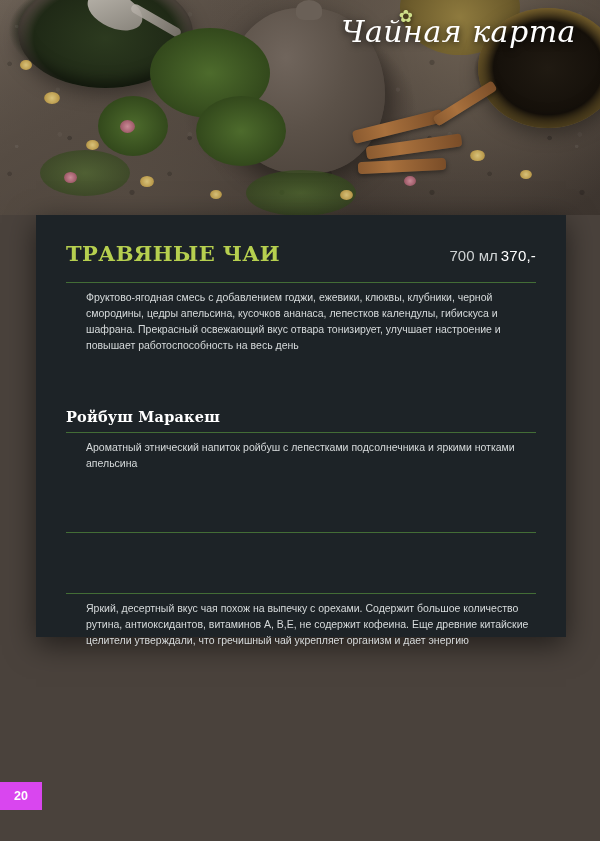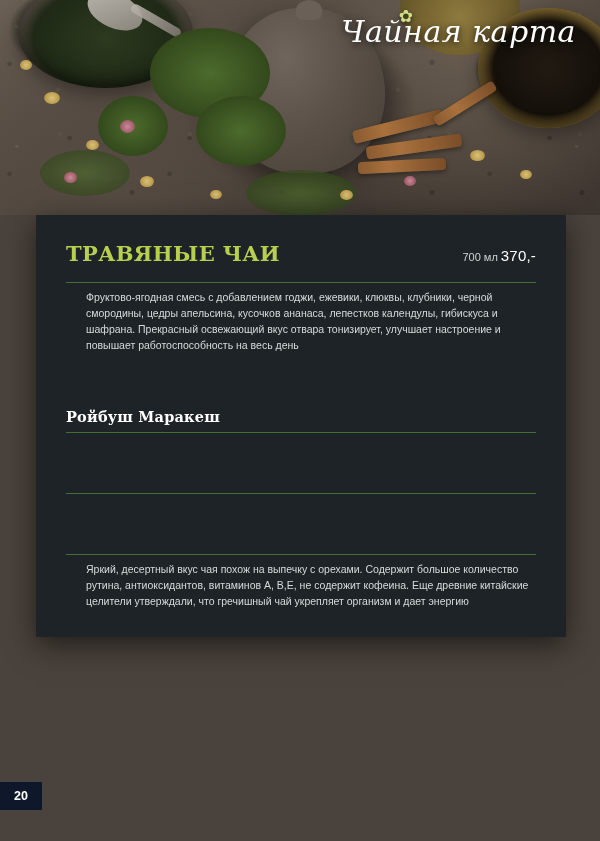--- a/index.html
+++ b/index.html
@@ -183,21 +183,21 @@
     font-size: 21px;
     color: #b6cf4f;
     letter-spacing: .4px;
   }
   .section-price {
     font-family: "Liberation Sans", sans-serif;
     font-size: 12px;
     color: #ffffff;
     white-space: nowrap;
   }
-  .section-price .vol { font-size: 11px; color: #cfd3d4; margin-right: 3px; }
+  .section-price .vol { font-size: 15px; color: #cfd3d4; margin-right: 3px; }
   .section-price .amount { font-size: 15px; letter-spacing: .2px; }
 
   .item { margin-bottom: 22px; }
   .item-name {
     font-family: "DejaVu Serif", serif;
     font-weight: bold;
     font-size: 14.5px;
     color: #ffffff;
     margin-bottom: 7px;
     letter-spacing: .2px;
@@ -219,21 +219,21 @@
   .gap-2 { height: 38px; }
   .gap-3 { height: 38px; }
 
   
   .page-tab {
     position: absolute;
     left: 0;
     top: 782px;
     width: 42px;
     height: 28px;
-    background: #0f172a;
+    background: #d946ef;
     display: flex;
     align-items: center;
     justify-content: center;
   }
   .page-tab span {
     color: #ffffff;
     font-size: 12.5px;
     font-weight: bold;
   }
 </style>
@@ -294,20 +294,21 @@
     <div class="item">
       <div class="item-divider"></div>
       <div class="item-desc">Фруктово-ягодная смесь с добавлением годжи, ежевики, клюквы, клубники, черной смородины, цедры апельсина, кусочков ананаса, лепестков календулы, гибискуса и шафрана. Прекрасный освежающий вкус отвара тонизирует, улучшает настроение и повышает работоспособность на весь день</div>
     </div>
 
     <div class="gap-1"></div>
 
     <div class="item">
       <div class="item-name">Ройбуш Маракеш</div>
       <div class="item-divider"></div>
+      <div class="item-desc">Ароматный этнический напиток ройбуш с лепестками подсолнечника и яркими нотками апельсина</div>
     </div>
 
     <div class="gap-2"></div>
 
     <div class="item">
       <div class="item-divider"></div>
     </div>
 
     <div class="gap-3"></div>
 

